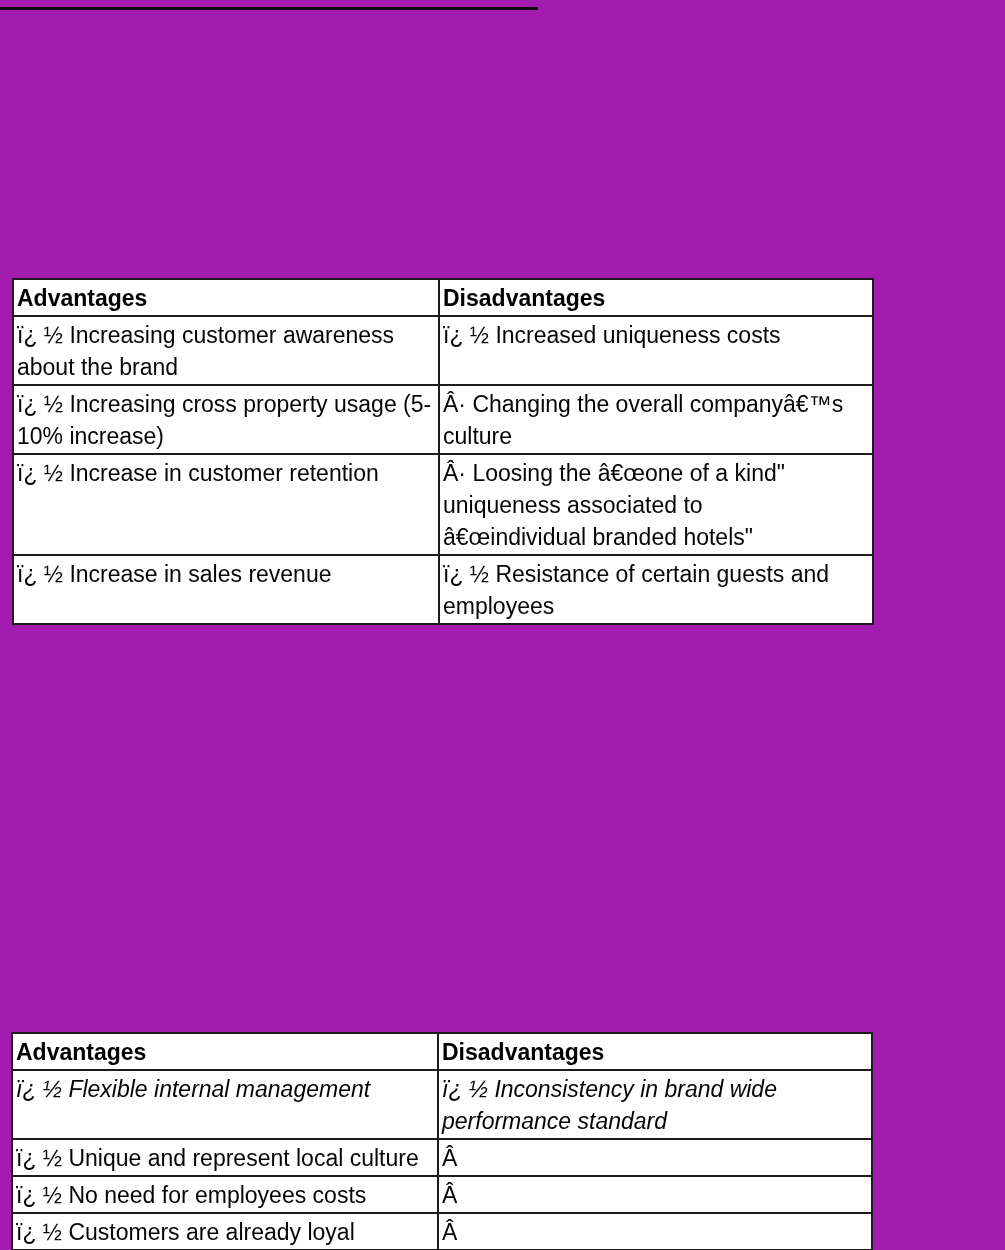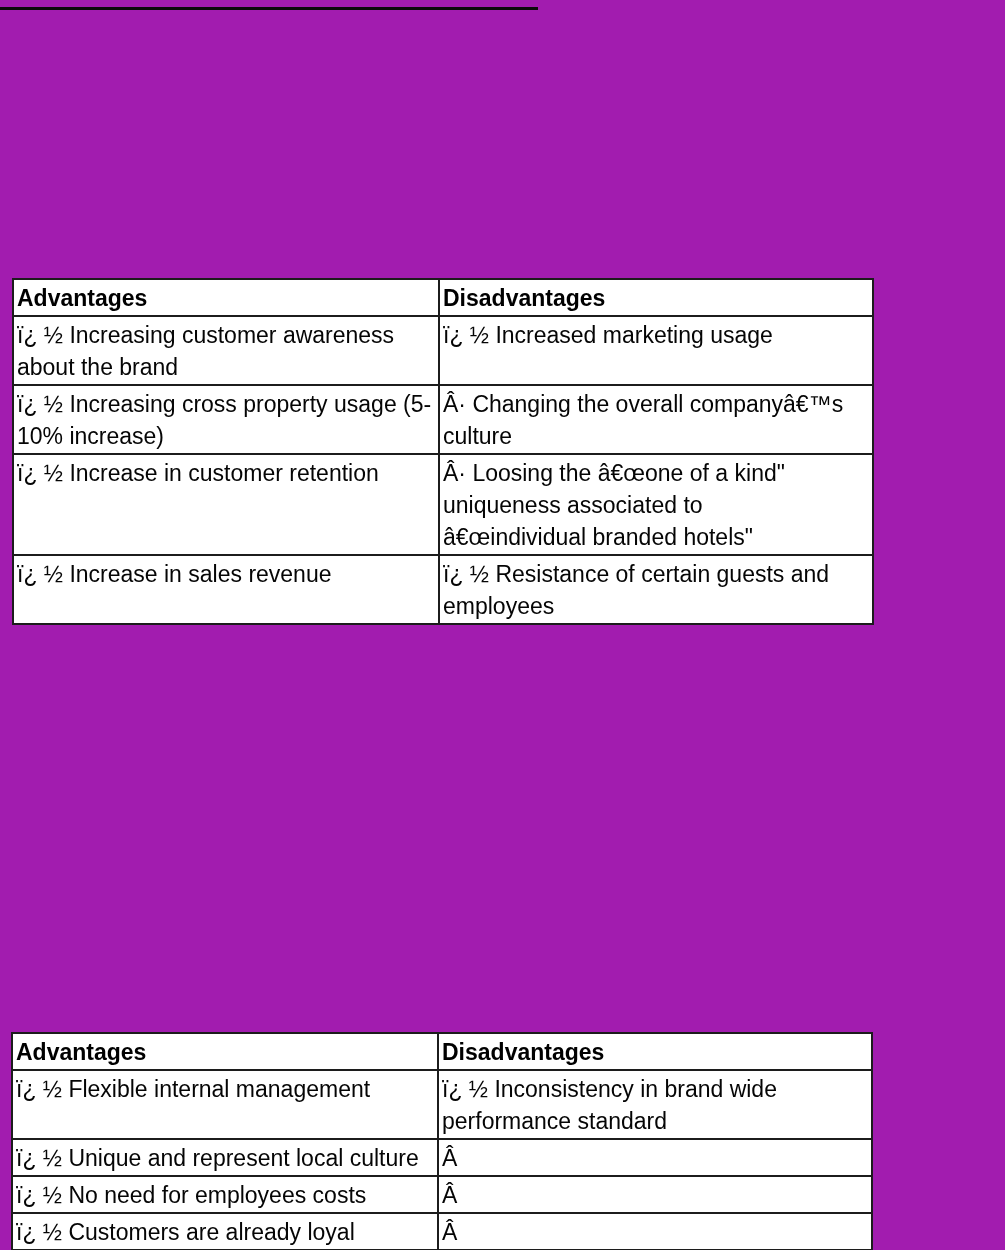--- a/index.html
+++ b/index.html
@@ -50,21 +50,21 @@
   table.doc-table th {
     font-weight: bold;
     color: #000000;
   }
   table.t1 tr.hrow  { height: 35px; }
   table.t1 tr.row-0 { height: 69px; border-radius: 15px; }
   table.t1 tr.row-1 { height: 66px; margin-left: 40px; }
   table.t1 tr.row-2 { height: 97px; margin-left: 40px; }
   table.t1 tr.row-3 { height: 66px; padding-left: 24px; }
   table.t2 tr.hrow  { height: 34px; }
-  table.t2 tr.row-0 { height: 67px; }
+  table.t2 tr.row-0 { height: 67px; font-style: italic; }
   table.t2 tr.row-1 { height: 37px; }
   table.t2 tr.row-2 { height: 33px; }
   table.t2 tr.row-3 { height: 32px; }
 </style>
 </head>
 <body>
 
 <div class="page">
 
   <div class="top-rule"></div>
@@ -75,21 +75,21 @@
         <col class="c2">
       </colgroup>
     <tbody>
       <tr class="hrow">
         <th>Advantages</th>
         <th>Disadvantages</th>
       </tr>
       <tr class="row-0">
         <td>ï¿ ½ Increasing customer awareness
 about the brand</td>
-        <td>ï¿ ½ Increased marketing usage</td>
+        <td>ï¿ ½ Increased uniqueness costs</td>
       </tr>
       <tr class="row-1">
         <td>ï¿ ½ Increasing cross property usage (5-
 10% increase)</td>
         <td>Â· Changing the overall companyâ€™s
 culture</td>
       </tr>
       <tr class="row-2">
         <td>ï¿ ½ Increase in customer retention</td>
         <td>Â· Loosing the â€œone of a kind"

